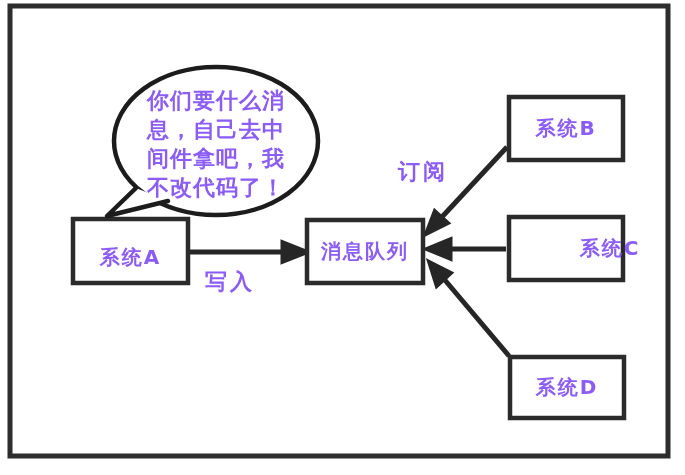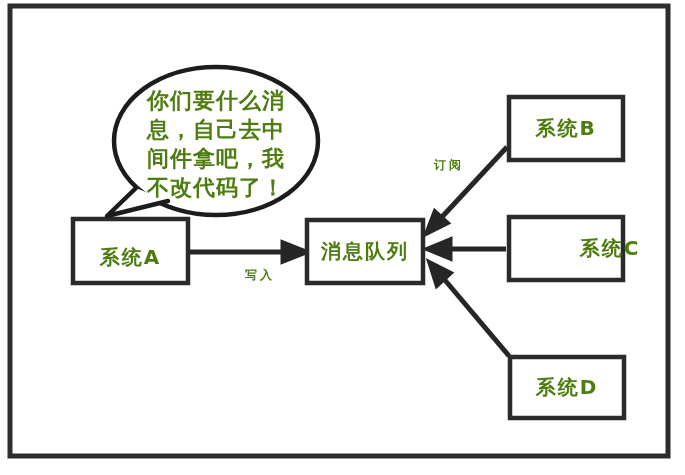--- a/index.html
+++ b/index.html
@@ -19,44 +19,44 @@
   .shape-layer {
     position: absolute;
     left: 0;
     top: 0;
     width: 685px;
     height: 475px;
   }
   .txt {
     position: absolute;
     font-weight: 700;
-    color: #4d7c0f;
+    color: #8b5cf6;
     z-index: 2;
   }
   .node-label {
     display: flex;
     align-items: center;
     justify-content: center;
     font-size: 20px;
     letter-spacing: 2px;
   }
   .bubble-text {
     left: 112px;
     top: 86px;
     width: 208px;
     font-size: 22px;
     line-height: 29px;
     text-align: center;
     white-space: pre-line;
     letter-spacing: 1px;
   }
   .edge-label {
-    font-size: 12px;
+    font-size: 22px;
     letter-spacing: 3px;
-    text-align: right;
+    text-align: left;
     font-family: Liberation Serif, serif;
   }
   .lbl-a   { left: 71px;  top: 217px; width: 119px; height: 80px; }
   .lbl-mq  { left: 305px; top: 218px; width: 120px; height: 67px; }
   .lbl-b   { left: 507px; top: 95px;  width: 118px; height: 67px; }
   .lbl-c   { left: 507px; top: 215px; width: 118px; height: 67px; padding-left: 44px; }
   .lbl-d   { left: 508px; top: 355px; width: 118px; height: 65px; }
   .lbl-write     { left: 205px; top: 267px; width: 70px; }
   .lbl-subscribe { left: 398px; top: 157px; width: 66px; }
 </style>

